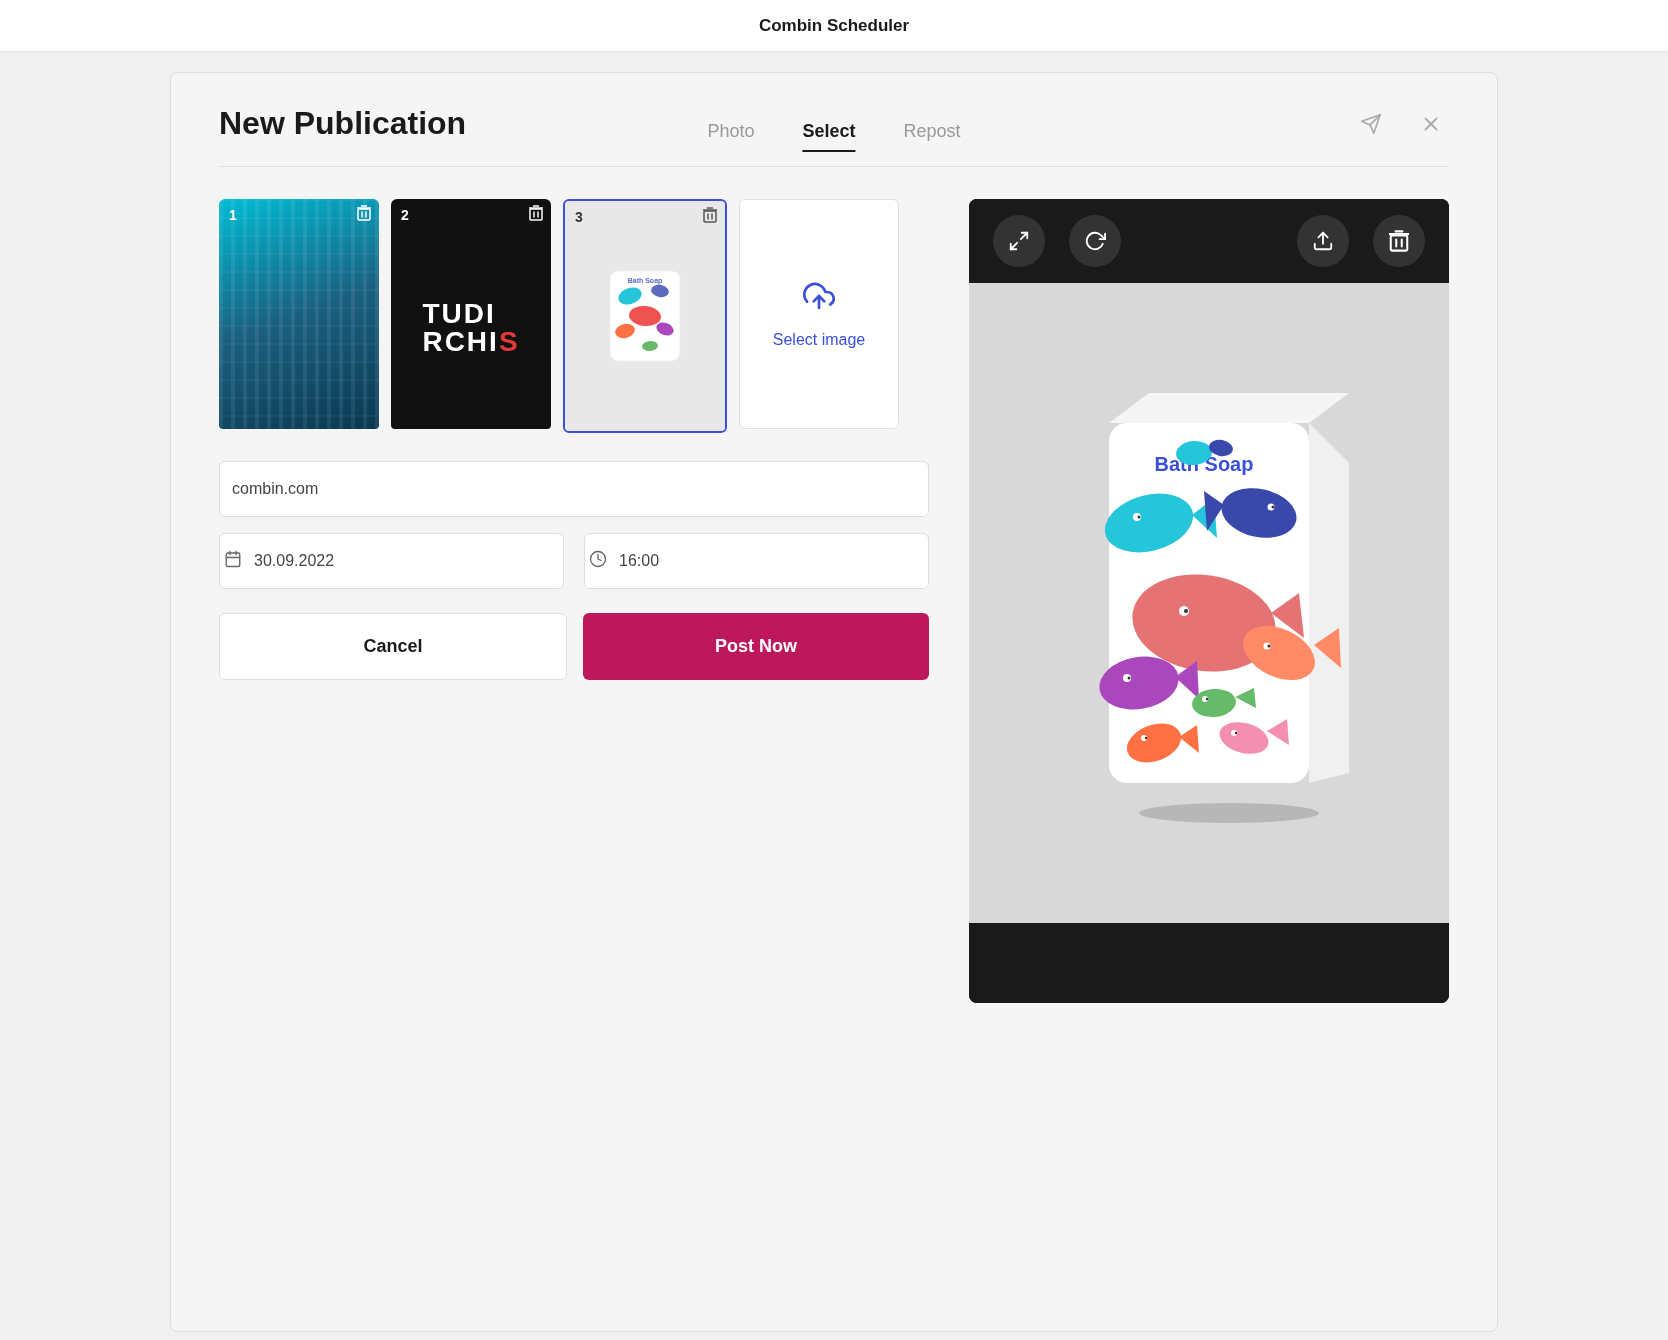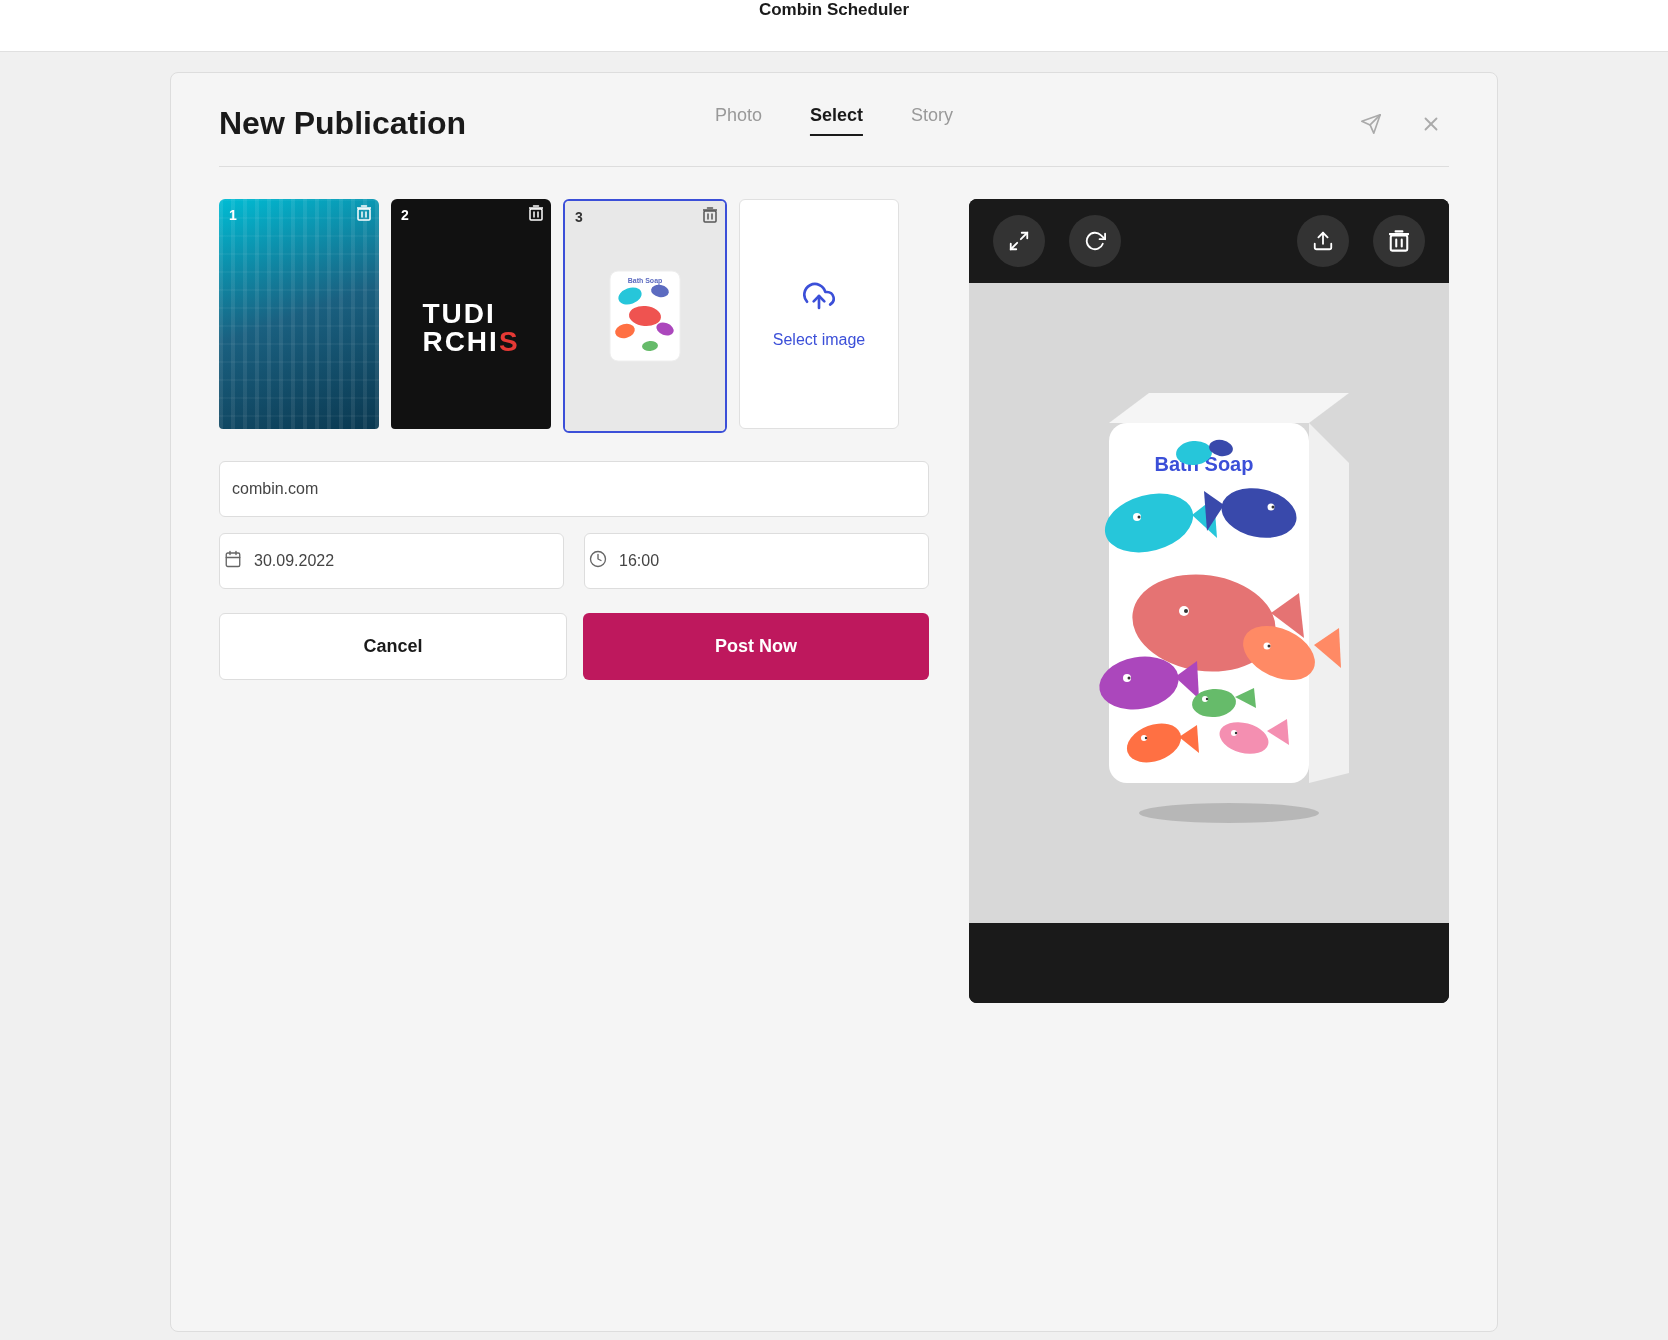--- a/index.html
+++ b/index.html
@@ -12,21 +12,21 @@
       flex-direction: column;
       align-items: center;
     }
 
     
     .top-bar {
       width: 100%;
       background: #fff;
       border-bottom: 1px solid #e0e0e0;
       display: flex;
-      align-items: flex-start;
+      align-items: center;
       justify-content: center;
       height: 52px;
       flex-shrink: 0;
     }
     .top-bar-title {
       font-weight: 700;
       font-size: 17px;
       color: #1a1a1a;
     }
 
@@ -57,21 +57,21 @@
       color: #1a1a1a;
       flex: 1;
     }
     .tabs {
       display: flex;
       gap: 48px;
       align-items: center;
       position: absolute;
       left: 50%;
       transform: translateX(-50%);
-      top: 32px;
+      top: 48px;
     }
     .tab {
       font-size: 18px;
       color: #999;
       cursor: pointer;
       padding-bottom: 8px;
       border-bottom: 2px solid transparent;
       text-decoration: none;
     }
     .tab.active {
@@ -375,21 +375,21 @@
 </div>
 
 <div class="dialog">
 
   <div class="dialog-header">
     <h1 class="dialog-title">New Publication</h1>
 
     <div class="tabs">
       <span class="tab">Photo</span>
       <span class="tab active">Select</span>
-      <span class="tab">Story</span>
+      <span class="tab">Repost</span>
     </div>
 
     <div class="dialog-actions">
       <button class="icon-btn">
         <svg width="22" height="22" viewBox="0 0 24 24" fill="none" stroke="#aaa" stroke-width="1.8" stroke-linecap="round" stroke-linejoin="round">
           <line x1="22" y1="2" x2="11" y2="13"></line>
           <polygon points="22 2 15 22 11 13 2 9 22 2"></polygon>
         </svg>
       </button>
       <button class="icon-btn">

